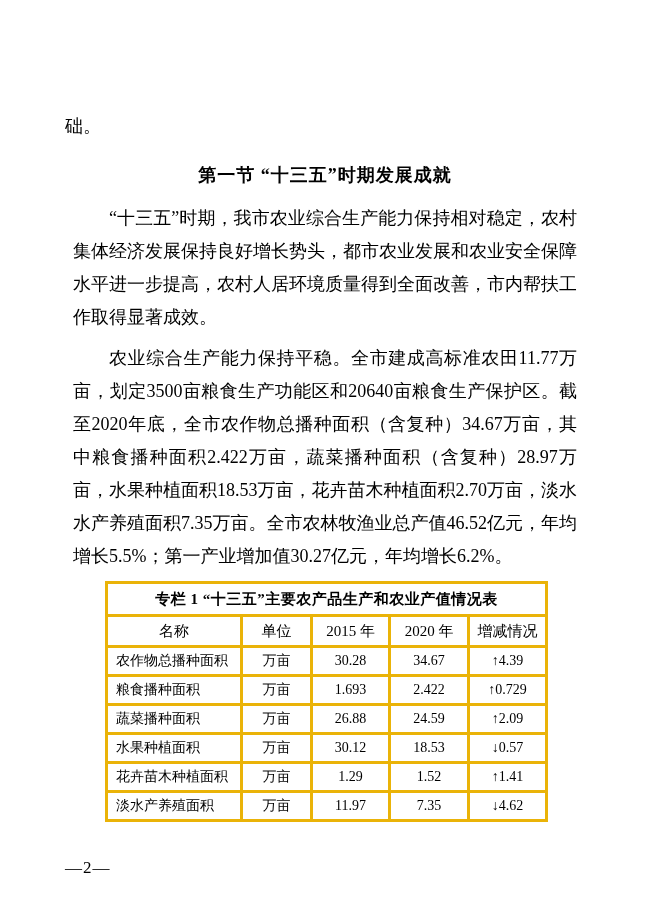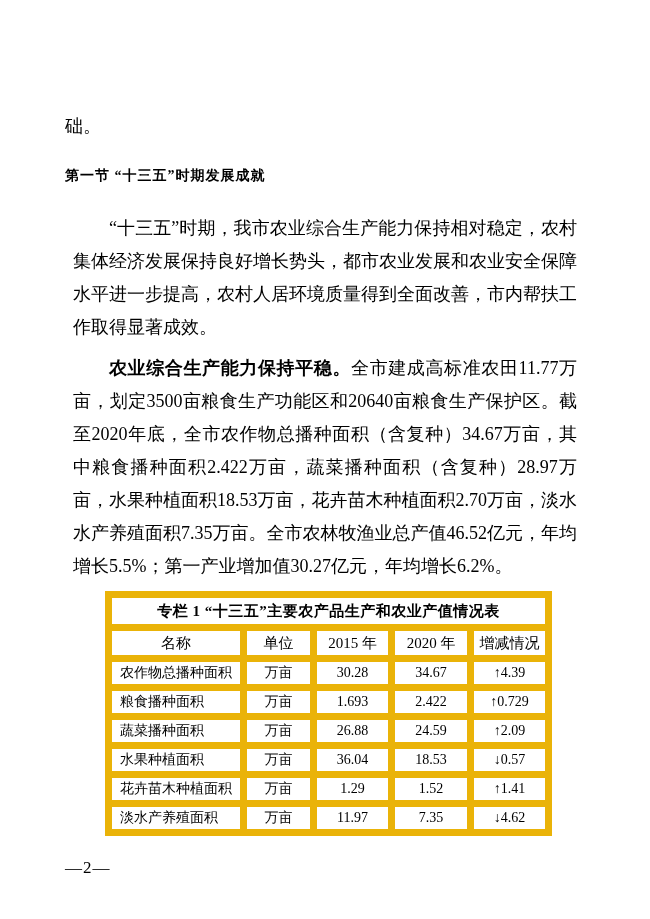--- a/index.html
+++ b/index.html
@@ -23,51 +23,52 @@
     position: absolute;
     left: 65px;
     top: 110px;
     width: 520px;
   }
   .leading-text {
     font-size: 18px;
     line-height: 33px;
   }
   .section-heading {
-    font-size: 14px;
+    font-size: 18px;
     font-weight: bold;
+    text-align: center;
     line-height: 33px;
     margin-top: 16px;
-    margin-bottom: 20px;
+    margin-bottom: 10px;
     letter-spacing: 1px;
   }
   .para {
     font-size: 18px;
     line-height: 33px;
     text-align: justify;
     text-indent: 2em;
     margin: 8px;
   }
   .bold-lead {
-    font-weight: bold;
+    font-weight: normal;
   }
   .table-wrap {
     margin-top: 6px;
     margin-left: 40px;
     width: 440px;
   }
   table.panel-table {
     border-collapse: collapse;
     border: 2px solid #000;
     width: 440px;
     table-layout: fixed;
   }
   table.panel-table th,
   table.panel-table td {
-    border: 7px solid #eab308;
+    border: 3px solid #eab308;
     font-size: 14px;
     padding: 2px 4px;
     text-align: center;
     height: 29px;
     overflow: hidden;
     white-space: nowrap;
   }
   table.panel-table .title-cell {
     font-weight: bold;
     font-size: 15px;
@@ -149,21 +150,21 @@
             <tr>
               <td class="name-col">蔬菜播种面积</td>
               <td>万亩</td>
               <td>26.88</td>
               <td>24.59</td>
               <td>↑2.09</td>
             </tr>
             <tr>
               <td class="name-col">水果种植面积</td>
               <td>万亩</td>
-              <td>36.04</td>
+              <td>30.12</td>
               <td>18.53</td>
               <td>↓0.57</td>
             </tr>
             <tr>
               <td class="name-col">花卉苗木种植面积</td>
               <td>万亩</td>
               <td>1.29</td>
               <td>1.52</td>
               <td>↑1.41</td>
             </tr>

